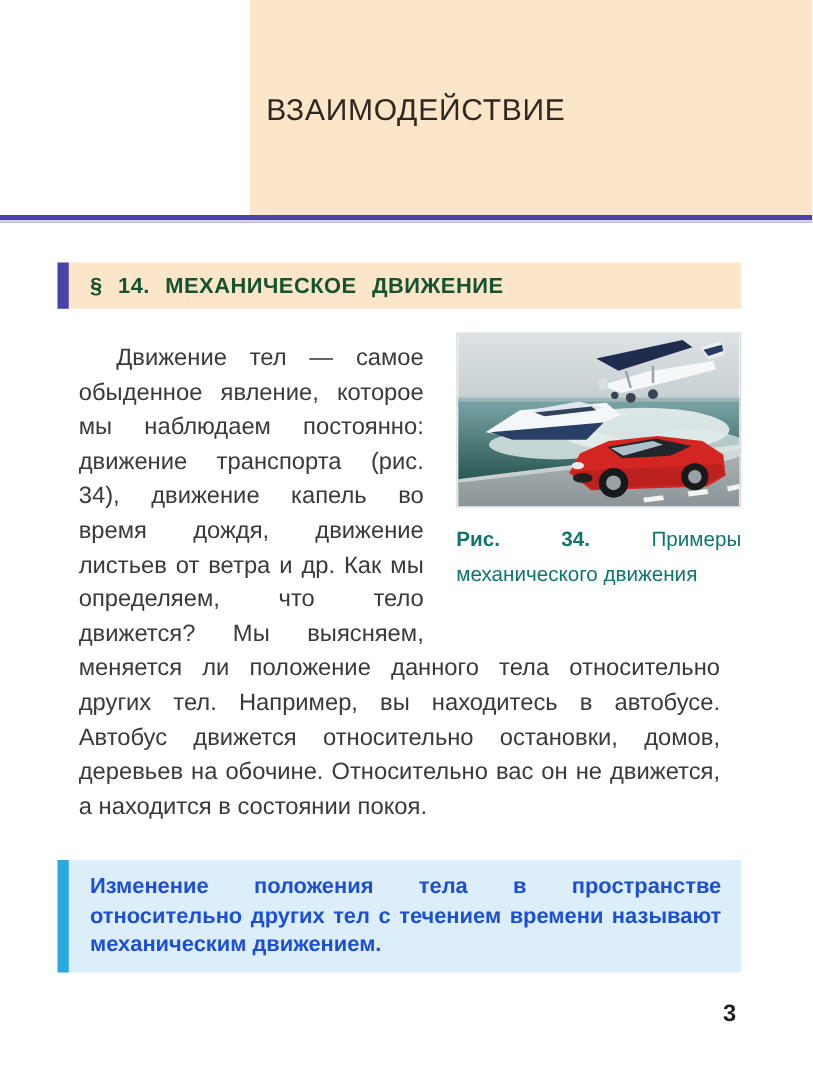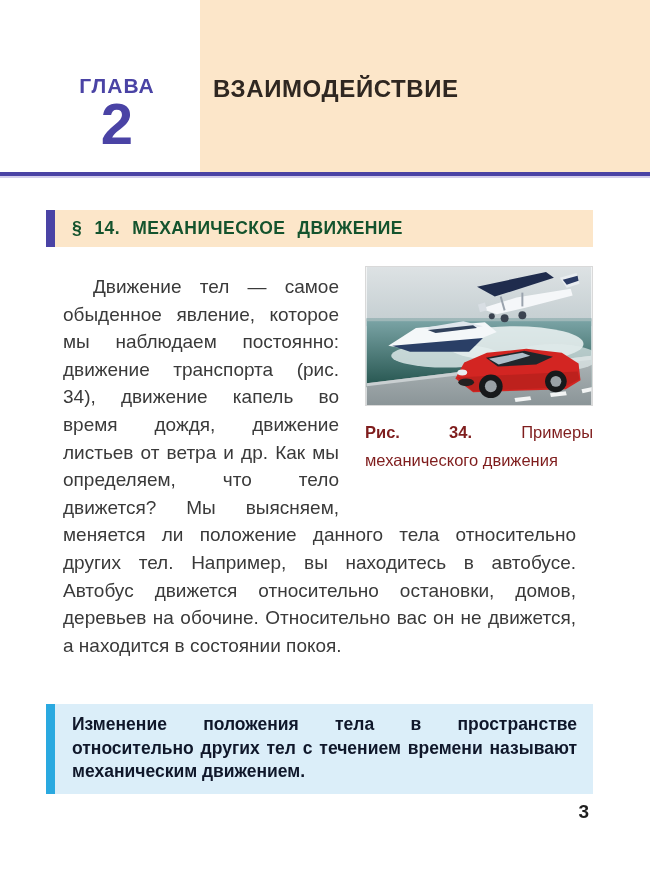--- a/index.html
+++ b/index.html
@@ -20,21 +20,21 @@
     background:#4a43a5;border-bottom:2px solid #d4cfed;
   }
   .chapter-block{
     position:absolute;left:78px;top:74px;width:78px;
     text-align:center;color:#4a43a5;
   }
   .chapter-label{font-size:21px;font-weight:bold;letter-spacing:1px;}
   .chapter-number{font-size:58px;font-weight:bold;line-height:50px;margin-top:1px;}
   .chapter-title{
     position:absolute;left:213px;top:72px;
-    font-size:24px;font-weight:bold;color:#2f2721;
+    font-size:24px;font-weight:normal;color:#2f2721;
     line-height:34px;letter-spacing:0.6px;
   }
   
   .section-heading{
     position:absolute;left:46px;top:210px;width:547px;height:37px;
     box-sizing:border-box;
     background:#fce6c9;border-left:9px solid #4a43a5;
     display:flex;align-items:center;padding-left:17px;
     font-size:17.5px;font-weight:bold;color:#14532d;
     letter-spacing:0.4px;word-spacing:7px;
@@ -44,56 +44,52 @@
     position:absolute;left:46px;top:256px;width:547px;
     color:#3a3a3a;
   }
   .figure{
     float:right;width:228px;
     margin:10px 0 28px 26px;
   }
   .figure-image{display:block;width:228px;height:140px;border:1px solid #d9d9d9;box-sizing:border-box;}
   .figure-caption{
     margin-top:12px;
-    font-size:16.5px;line-height:28px;color:#7f1d1d;
+    font-size:16.5px;line-height:28px;color:#0f766e;
     text-align:justify;
   }
   .figure-caption .fig-label{font-weight:bold;}
   .para{
     margin:17px;
     font-size:19px;line-height:27.6px;
     text-align:justify;text-indent:30px;
   }
   .clear{clear:both;}
   
   .def-box{
-    margin-top:28px;
+    margin-top:12px;
     box-sizing:border-box;width:547px;
     background:#dbeef9;border-left:9px solid #2aa9e0;
     padding:9px 16px 10px 17px;
-    font-size:17.5px;font-weight:bold;color:#0f172a;
+    font-size:17.5px;font-weight:bold;color:#1d4ed8;
     line-height:23.5px;text-align:justify;
   }
   
   .page-number{
     position:absolute;left:46px;top:801px;width:547px;
     text-align:right;padding-right:4px;box-sizing:border-box;
     font-size:19px;font-weight:bold;color:#1f1f1f;
   }
 </style>
 </head>
 <body>
 
 <div class="page">
 
   <div class="chapter-band"></div>
-  <div class="chapter-block">
-    <div class="chapter-label">ГЛАВА</div>
-    <div class="chapter-number">2</div>
-  </div>
   <div class="chapter-title">
     <div>ВЗАИМОДЕЙСТВИЕ</div>
   </div>
   <div class="top-rule"></div>
 
   <div class="section-heading">
     <span>§ 14. МЕХАНИЧЕСКОЕ ДВИЖЕНИЕ</span>
   </div>
 
   <div class="content">

